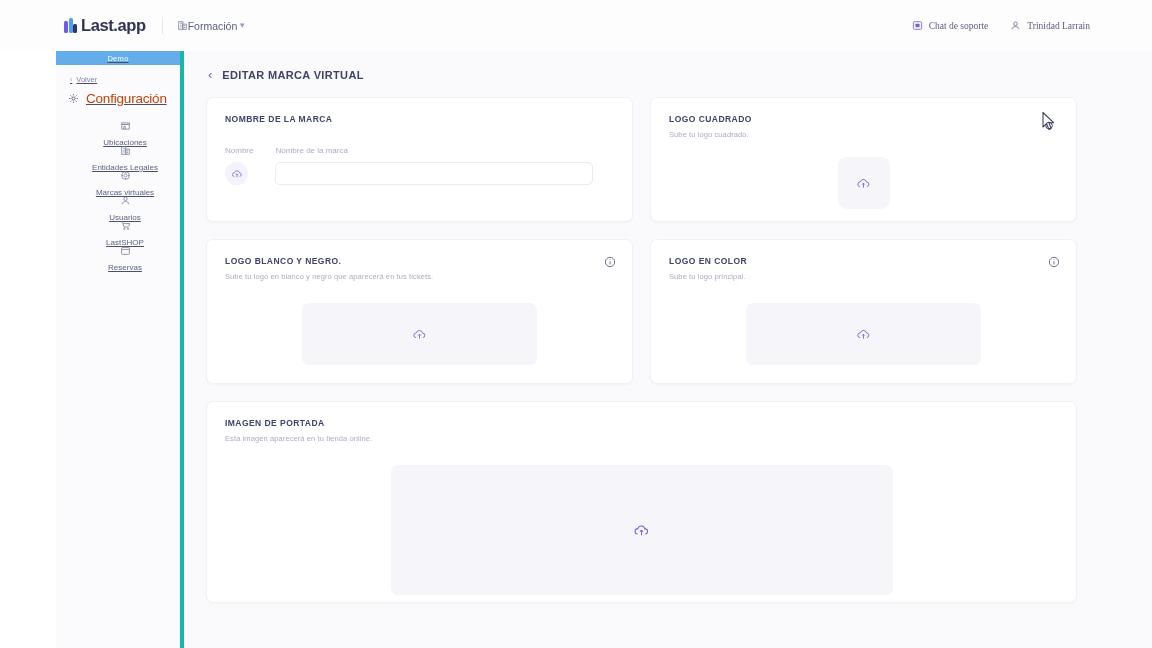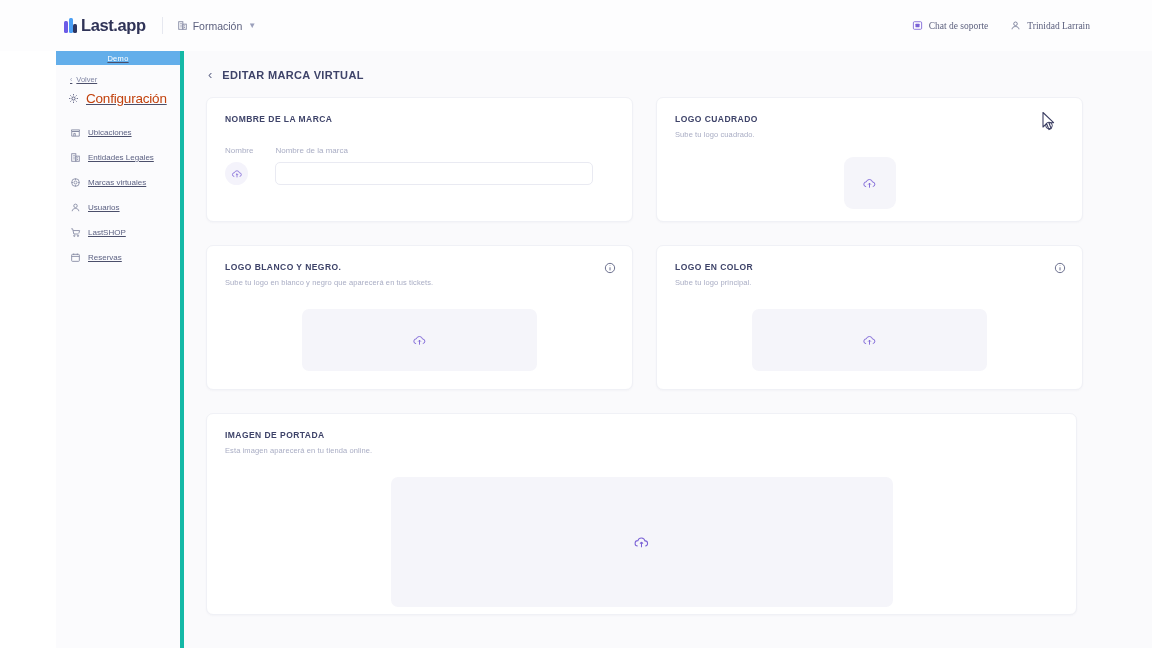--- a/index.html
+++ b/index.html
@@ -59,21 +59,20 @@
   .topbar-divider {
     width: 1px;
     height: 17px;
     background: #e6e8f0;
     margin: 0 14px 0 16px;
   }
 
   .org-switch {
     display: flex;
     align-items: center;
-    gap: 5px;
     font-size: 10.5px;
     color: #5b5f7d;
     cursor: pointer;
   }
   .org-switch .chev { font-size: 8px; color: #9ba0bb; margin-left: 1px; }
 
   .topbar-right {
     margin-left: auto;
     margin-right: 62px;
     display: flex;
@@ -140,20 +139,21 @@
 
   .nav-item {
     display: flex;
     align-items: center;
     gap: 7px;
     height: 25px;
     padding-left: 14px;
     font-size: 8px;
     color: #5d6283;
     cursor: pointer;
+    flex-direction: column;
   }
   .nav-ico { width: 11px; height: 11px; display: block; flex: none; opacity: .85; }
 
   
   .main {
     position: absolute;
     top: 51px;
     left: 184px;
     width: 968px;
     height: 597px;
@@ -177,21 +177,21 @@
     font-size: 11px;
     font-weight: bold;
     letter-spacing: 0.35px;
     color: #3e4369;
   }
 
   .grid {
     padding: 16px 0 0 22px;
     display: flex;
     flex-wrap: wrap;
-    gap: 23px;
+    gap: 17px;
     width: 920px;
   }
 
   .card {
     background: #ffffff;
     border: 1px solid #f0f1f6;
     border-radius: 7px;
     box-shadow: 0 1px 2px rgba(60,64,110,0.035);
     position: relative;
   }

